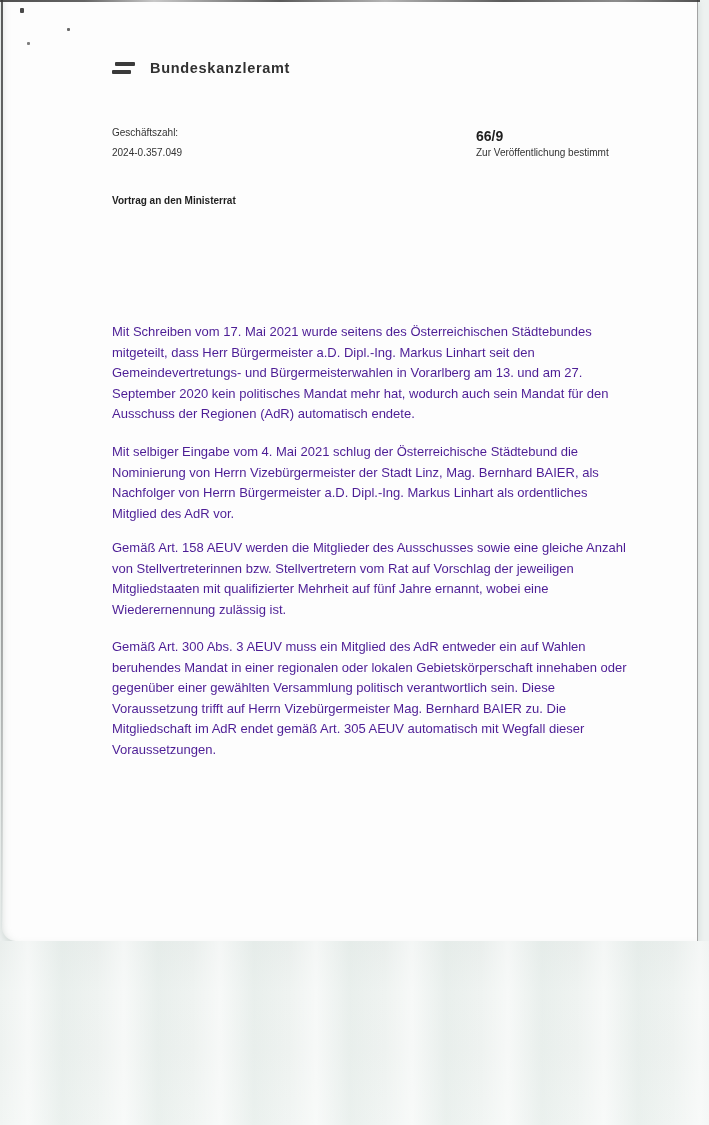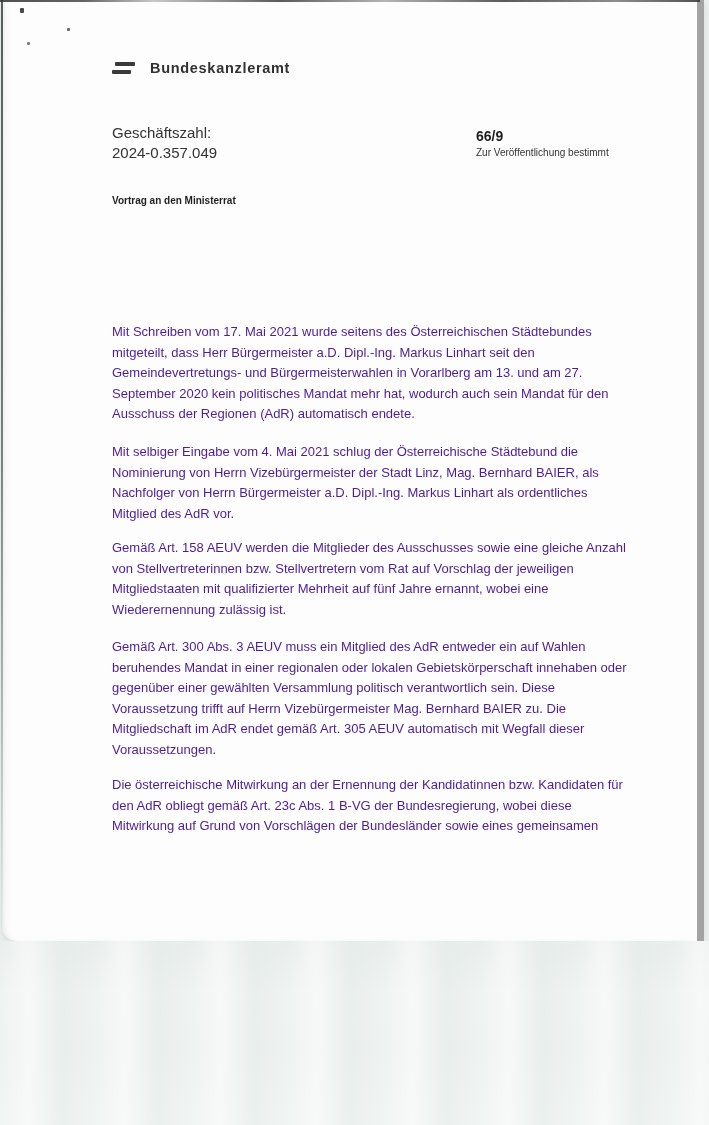--- a/index.html
+++ b/index.html
@@ -9,21 +9,21 @@
     font-family: "Liberation Sans", sans-serif;
     overflow: hidden;
   }
   .stage { position: relative; width: 709px; height: 1125px; }
 
   
   .paper {
     position: absolute; left: 2px; top: 0;
     width: 695px; height: 941px;
     background: #fdfdfd;
-    border-right: 7px solid #a3a3a3;
+    border-right: 1px solid #a3a3a3;
     border-bottom-left-radius: 14px;
     box-shadow: 0 3px 6px rgba(160,175,170,0.35), inset 5px 0 9px -6px rgba(150,165,158,0.45);
   }
   .below-paper {
     position: absolute; left: 0; top: 941px; width: 709px; height: 184px;
     background: linear-gradient(180deg, #e9eeec 0%, #eff3f1 28%, #eef2f0 60%, #f1f5f3 100%);
   }
   .below-streaks {
     position: absolute; inset: 0;
     background: repeating-linear-gradient(90deg,
@@ -55,21 +55,21 @@
   .logo-mark { position: relative; width: 24px; height: 17px; display: inline-block; }
   .logo-mark .bar { position: absolute; background: #3a3a3a; border-radius: 1px; display: block; }
   .logo-mark .bar-top    { left: 3px; top: 3px;  width: 20px; height: 4px; }
   .logo-mark .bar-bottom { left: 0;  top: 11px; width: 19px; height: 4px; }
   .logo-text {
     margin-left: 14px; font-size: 14.5px; font-weight: 600;
     letter-spacing: 0.7px; color: #313131;
   }
 
   
-  .ref-block { position: absolute; left: 110px; top: 123px; font-size: 15px; line-height: 20px; color: #333; }
+  .ref-block { position: absolute; left: 110px; top: 123px; font-size: 10px; line-height: 20px; color: #333; }
   .doc-num-block { position: absolute; left: 474px; top: 128px; }
   .doc-num { font-size: 14px; font-weight: 700; color: #1e1e1e; }
   .pub-note { margin-top: 3px; font-size: 10px; color: #333; }
 
   
   .subject { position: absolute; left: 110px; top: 195px; font-size: 10px; font-weight: 700; color: #1f1f1f; }
   .doc-title {
     position: absolute; left: 110px; top: 230px; width: 560px;
     margin: 0; font-size: 13.5px; font-weight: 700; line-height: 27px;
     color: #1c1c1c; white-space: pre-line;
@@ -125,23 +125,20 @@
     <p class="para para-3">Gemäß Art. 158 AEUV werden die Mitglieder des Ausschusses sowie eine gleiche Anzahl
 von Stellvertreterinnen bzw. Stellvertretern vom Rat auf Vorschlag der jeweiligen
 Mitgliedstaaten mit qualifizierter Mehrheit auf fünf Jahre ernannt, wobei eine
 Wiederernennung zulässig ist.</p>
     <p class="para para-4">Gemäß Art. 300 Abs. 3 AEUV muss ein Mitglied des AdR entweder ein auf Wahlen
 beruhendes Mandat in einer regionalen oder lokalen Gebietskörperschaft innehaben oder
 gegenüber einer gewählten Versammlung politisch verantwortlich sein. Diese
 Voraussetzung trifft auf Herrn Vizebürgermeister Mag. Bernhard BAIER zu. Die
 Mitgliedschaft im AdR endet gemäß Art. 305 AEUV automatisch mit Wegfall dieser
 Voraussetzungen.</p>
-    <p class="para para-5">Die österreichische Mitwirkung an der Ernennung der Kandidatinnen bzw. Kandidaten für
-den AdR obliegt gemäß Art. 23c Abs. 1 B-VG der Bundesregierung, wobei diese
-Mitwirkung auf Grund von Vorschlägen der Bundesländer sowie eines gemeinsamen</p>
   </div>
 
   <div class="below-paper">
     <div class="below-streaks"></div>
   </div>
 
   <div class="top-edge-line"></div>
   <div class="left-edge-line"></div>
   <div class="speck speck-1"></div>
   <div class="speck speck-2"></div>

